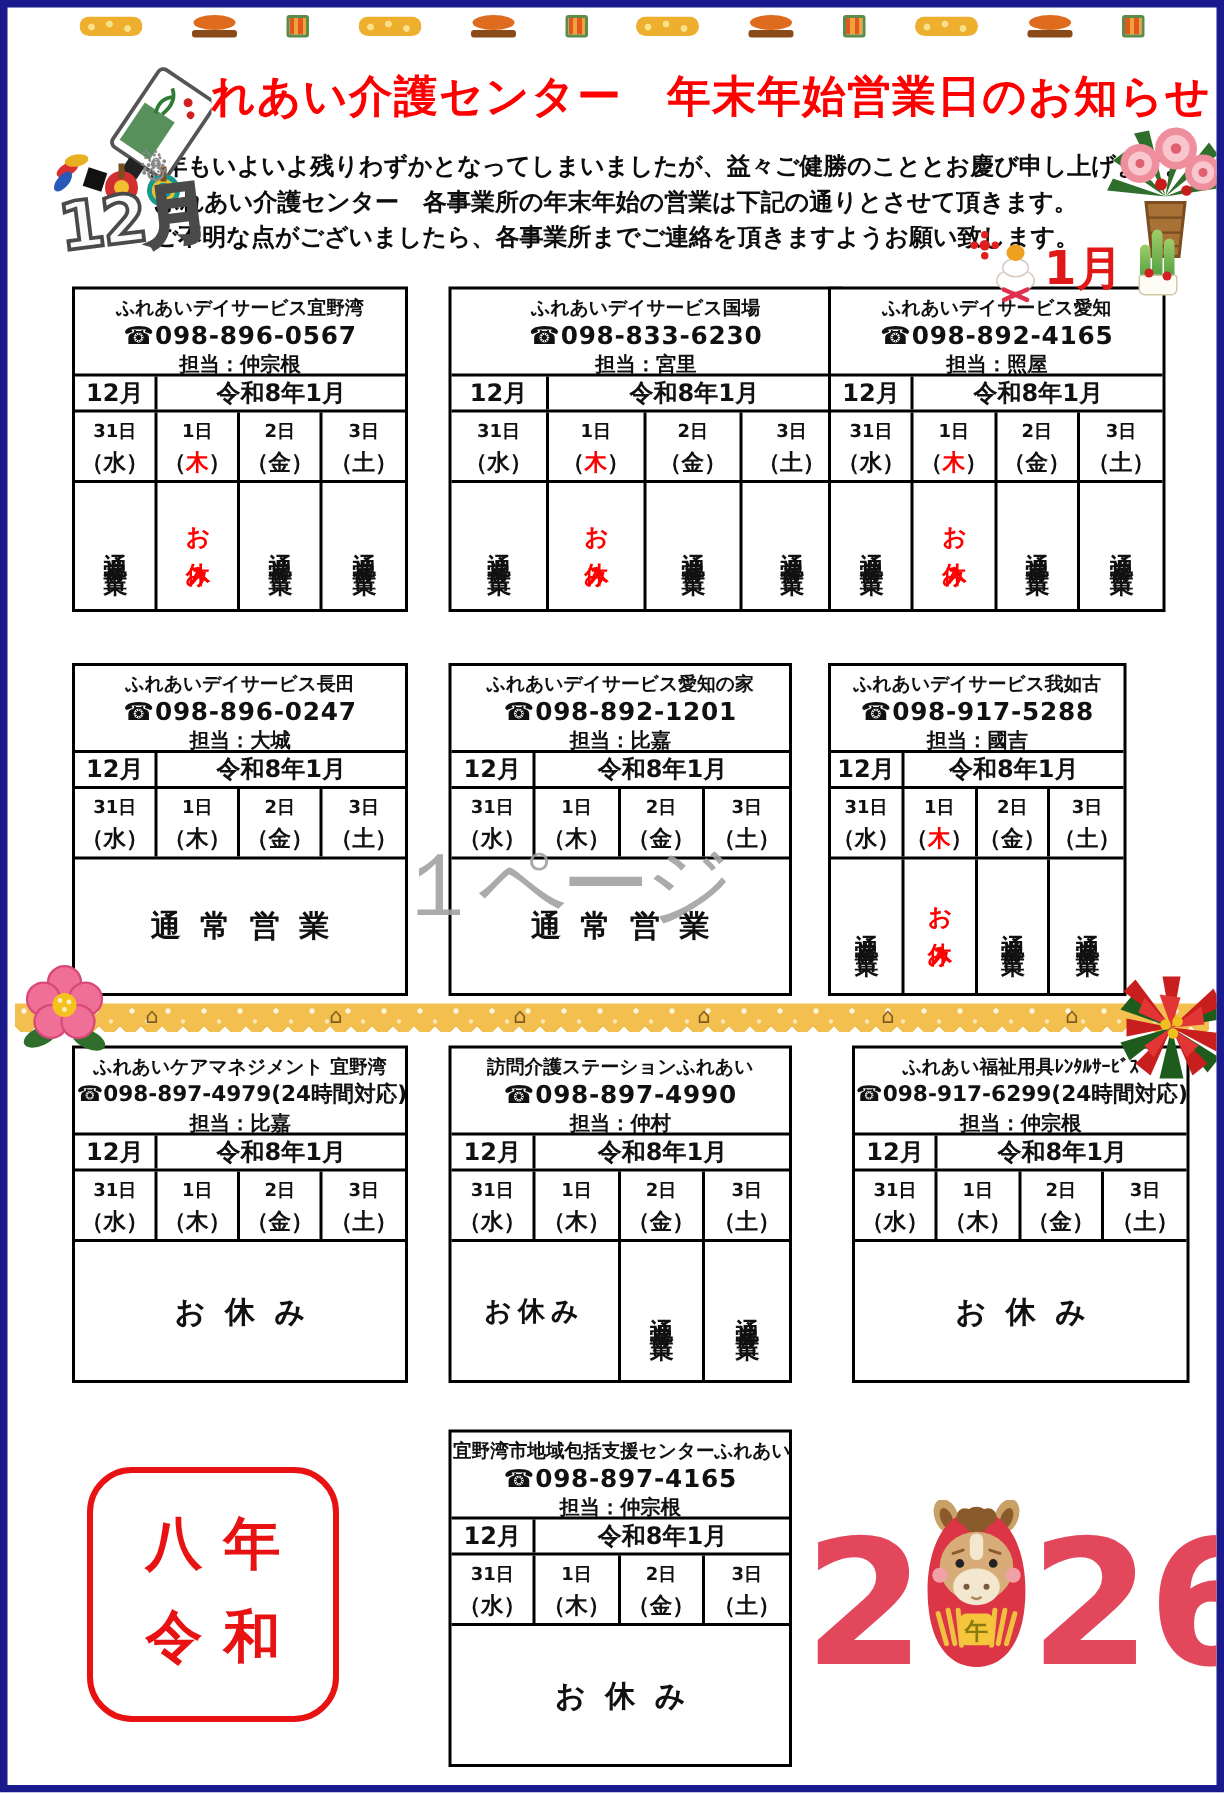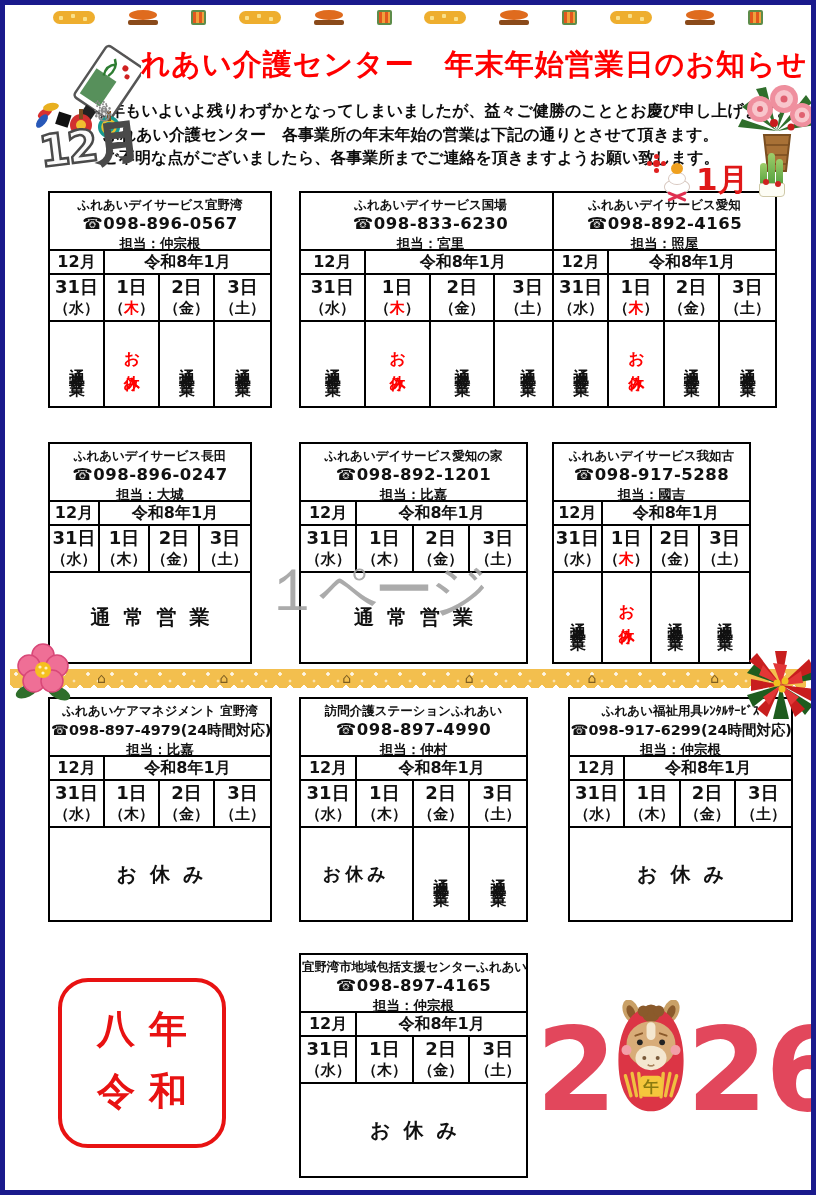--- a/index.html
+++ b/index.html
@@ -53,21 +53,21 @@
   .mk-b{position:absolute;bottom:10px;width:7px;border-radius:4px 4px 2px 2px;background:linear-gradient(#9fce6a,#4e9c3c);}
   .mk-b1{left:5px;height:24px;} .mk-b2{left:13px;height:34px;} .mk-b3{left:21px;height:28px;}
   .mk-berry{position:absolute;bottom:12px;left:8px;width:6px;height:6px;border-radius:50%;background:#d02020;
       box-shadow:12px 2px 0 #d02020;}
 
   
   .office-slot{position:absolute;z-index:1;}
   .r1c1{left:43px;top:186px;width:224px;height:217px;}
   .r1c2{left:294px;top:186px;width:263px;height:217px;}
   .r1c3{left:547px;top:186px;width:225px;height:217px;}
-  .r2c1{left:43px;top:437px;width:204px;height:222px;}
+  .r2c1{left:43px;top:437px;width:224px;height:222px;}
   .r2c2{left:294px;top:437px;width:229px;height:222px;}
   .r2c3{left:547px;top:437px;width:199px;height:222px;}
   .r3c1{left:43px;top:692px;width:224px;height:225px;}
   .r3c2{left:294px;top:692px;width:229px;height:225px;}
   .r3c3{left:547px;top:692px;width:225px;height:225px;padding-left:16px;}
   .r4c2{left:294px;top:948px;width:229px;height:225px;}
 
   .office-card{width:100%;height:100%;border:2px solid #000;background:#fff;display:flex;
       flex-direction:column;box-sizing:border-box;}
   .office-head{border-bottom:2px solid #000;text-align:center;padding-top:3px;height:58px;box-sizing:border-box;}
@@ -77,21 +77,21 @@
   .o-manager{font-size:13.5px;font-weight:bold;line-height:18px;}
   .o-row{display:flex;box-sizing:border-box;}
   .cell{border-right:2px solid #000;box-sizing:border-box;text-align:center;display:flex;
         flex-direction:column;justify-content:center;}
   .cell.last{border-right:none;}
   .month-row{border-bottom:2px solid #000;height:24px;}
   .m-dec{width:25%;font-size:16px;font-weight:bold;}
   .m-jan{width:75%;font-size:16px;font-weight:bold;}
   .date-row{border-bottom:2px solid #000;height:47px;}
   .d-cell{width:25%;}
-  .d-date{font-size:18px;font-weight:bold;line-height:22px;}
+  .d-date{font-size:12px;font-weight:bold;line-height:22px;}
   .d-dow{font-size:15px;font-weight:bold;line-height:21px;white-space:nowrap;}
   .red{color:#ff0000;}
   .status-row{flex:1;}
   .v-text{writing-mode:vertical-rl;text-orientation:upright;margin:auto;font-weight:bold;
       font-size:16px;letter-spacing:4px;}
   .h-text{margin:auto;font-weight:bold;font-size:18px;letter-spacing:4px;white-space:nowrap;}
   .h-text.wide{font-size:20px;letter-spacing:13px;padding-left:13px;}
 
   
   .watermark{position:absolute;left:258px;top:546px;font-size:59px;color:#a2a2a2;letter-spacing:-4px;

